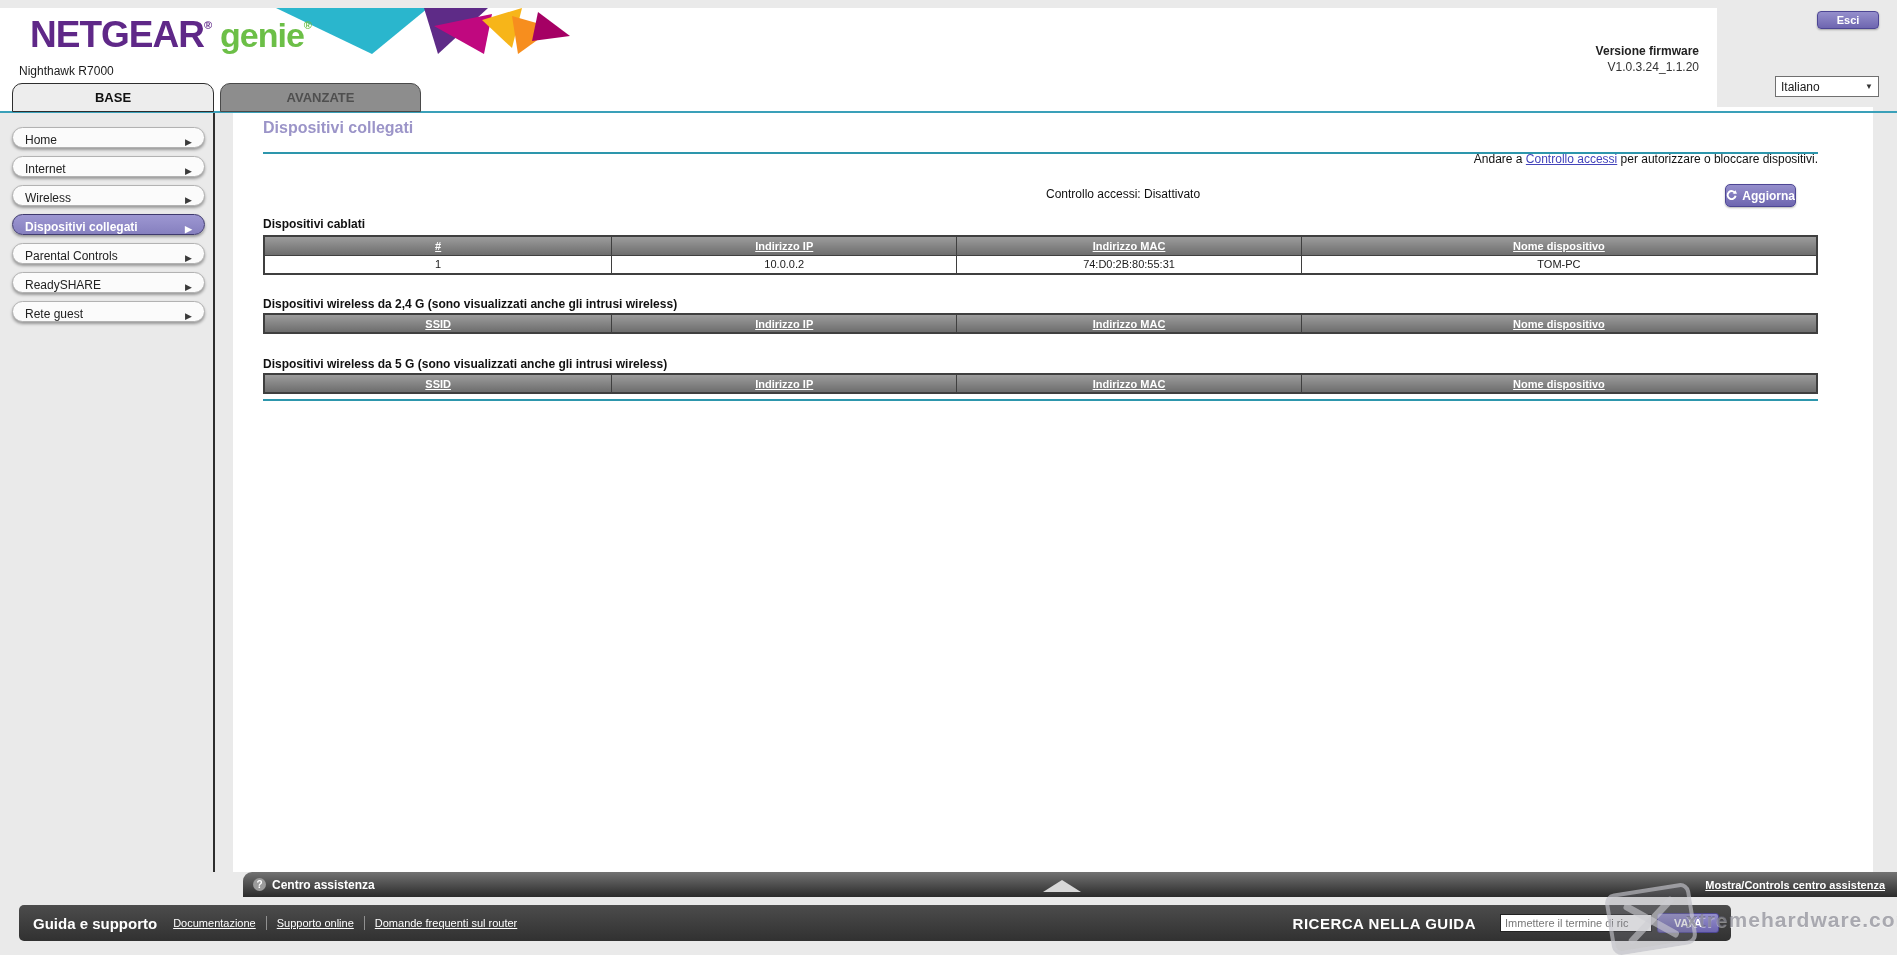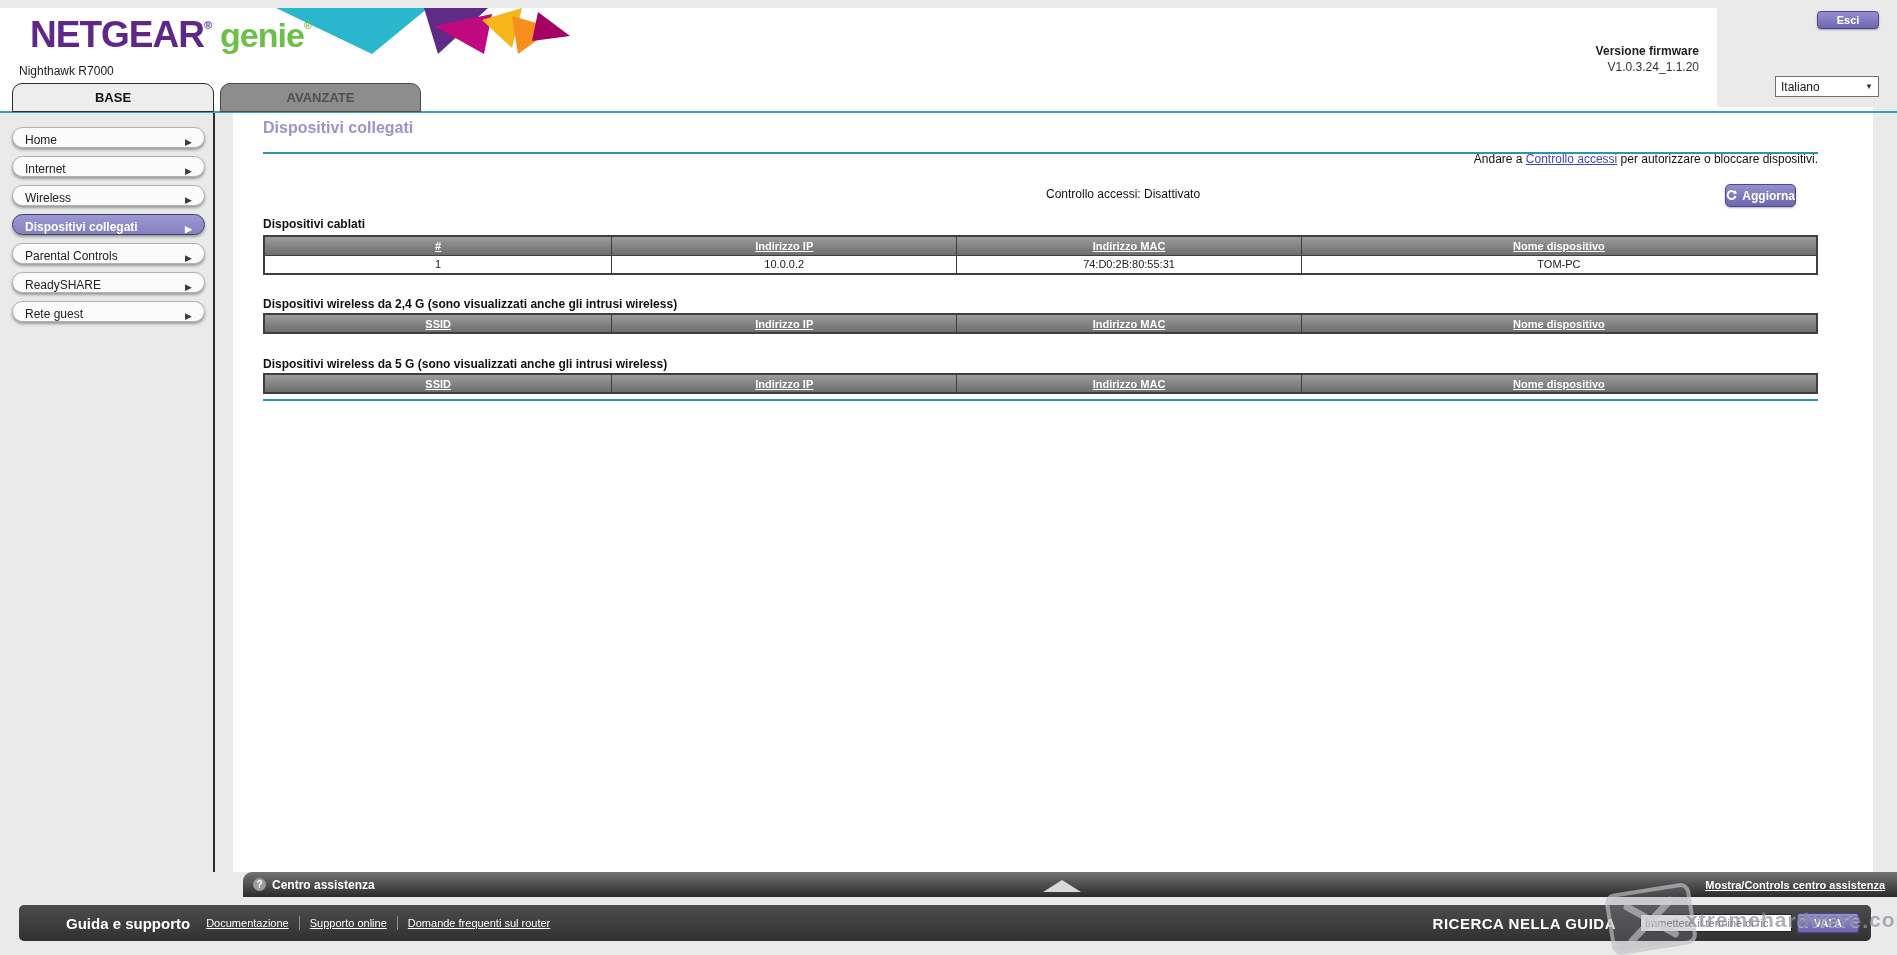--- a/index.html
+++ b/index.html
@@ -97,23 +97,23 @@
   .help-label { margin-left:6px; font-size:12px; font-weight:bold; }
   .help-arrow {
     position:absolute; left:800px; top:8px; width:0; height:0;
     border-left:19px solid transparent; border-right:19px solid transparent;
     border-bottom:12px solid #d8d8d8; cursor:pointer;
   }
   .help-toggle { margin-left:auto; margin-right:12px; font-size:11px; font-weight:bold;
                  text-decoration:underline; color:#fff; cursor:pointer; }
   
   .footer {
-    position:absolute; left:19px; top:905px; width:1852px; height:36px;
+    position:absolute; left:19px; top:905px; width:1712px; height:36px;
     background:linear-gradient(#4c4c4c,#313131); border-radius:5px;
-    display:flex; align-items:center; color:#fff; z-index:2;padding-left:33px;
+    display:flex; align-items:center; color:#fff; z-index:2;
   }
   .footer-title { margin-left:14px; font-size:15px; font-weight:bold; }
   .footer-links { display:flex; align-items:center; margin-left:16px;text-decoration:underline; }
   .footer-link { font-size:11px; color:#fff; cursor:pointer; white-space:nowrap; }
   .link-sep { width:1px; height:14px; background:#909090; margin:0 10px; }
   .search-label { margin-left:auto; font-size:15px; font-weight:bold; letter-spacing:.5px; }
   .search-input { width:152px; height:18px; margin-left:24px; border:1px solid #222; font-size:11px;
                   padding:0 4px; font-family:"Liberation Sans", sans-serif; color:#333; }
   .search-input::placeholder { color:#777; }
   .go-btn {

